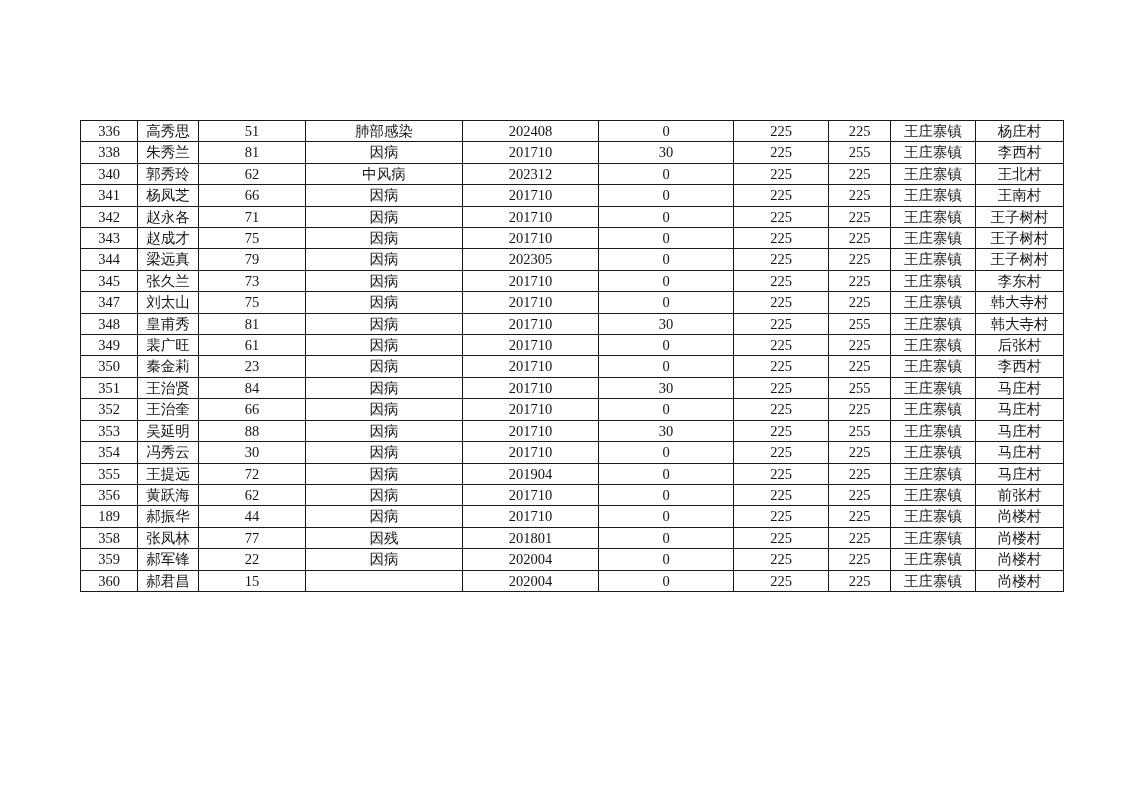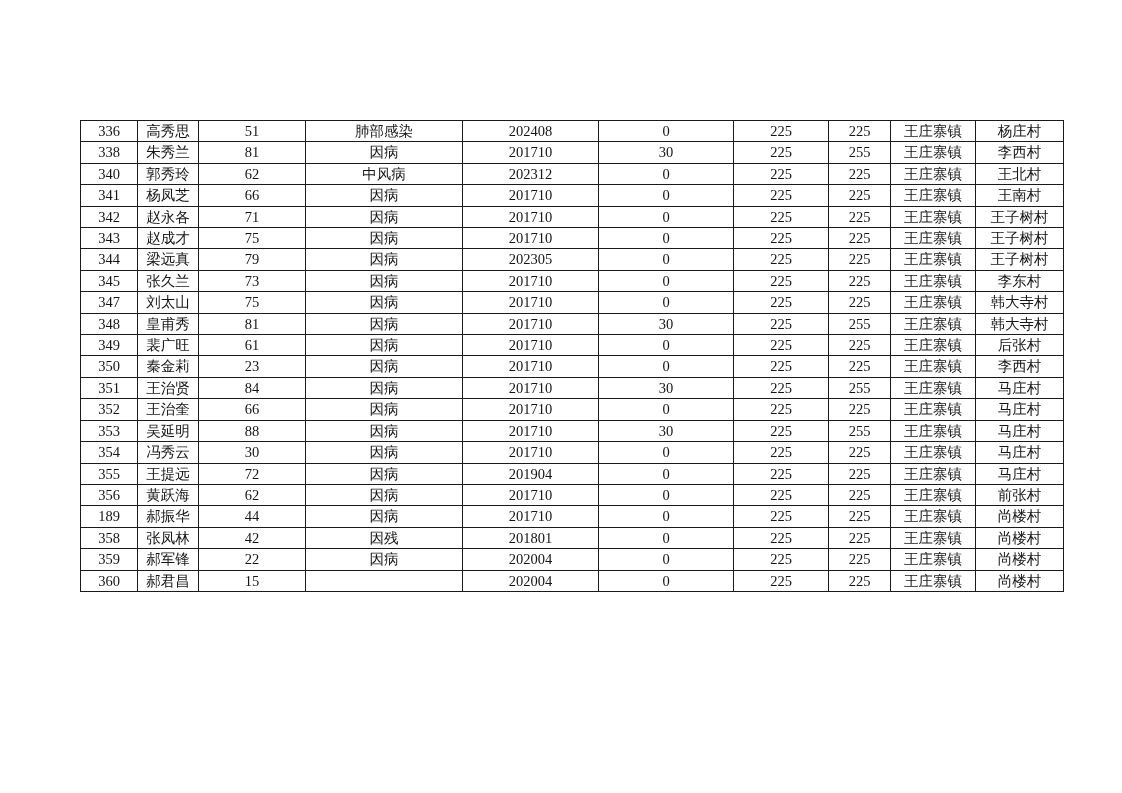--- a/index.html
+++ b/index.html
@@ -298,21 +298,21 @@
             <td>201710</td>
             <td>0</td>
             <td>225</td>
             <td>225</td>
             <td>王庄寨镇</td>
             <td>尚楼村</td>
           </tr>
           <tr>
             <td>358</td>
             <td>张凤林</td>
-            <td>42</td>
+            <td>77</td>
             <td>因残</td>
             <td>201801</td>
             <td>0</td>
             <td>225</td>
             <td>225</td>
             <td>王庄寨镇</td>
             <td>尚楼村</td>
           </tr>
           <tr>
             <td>359</td>

